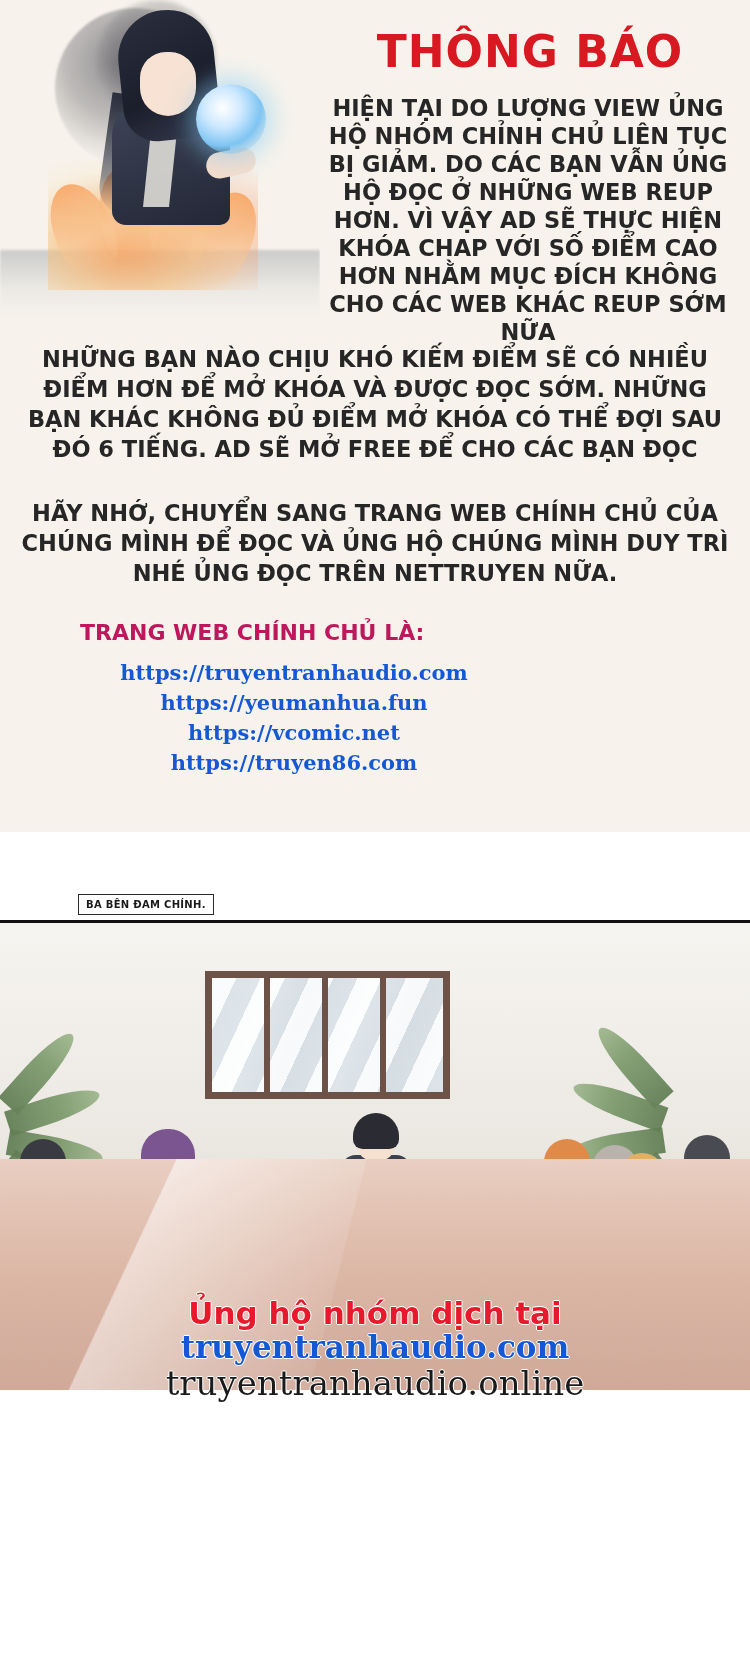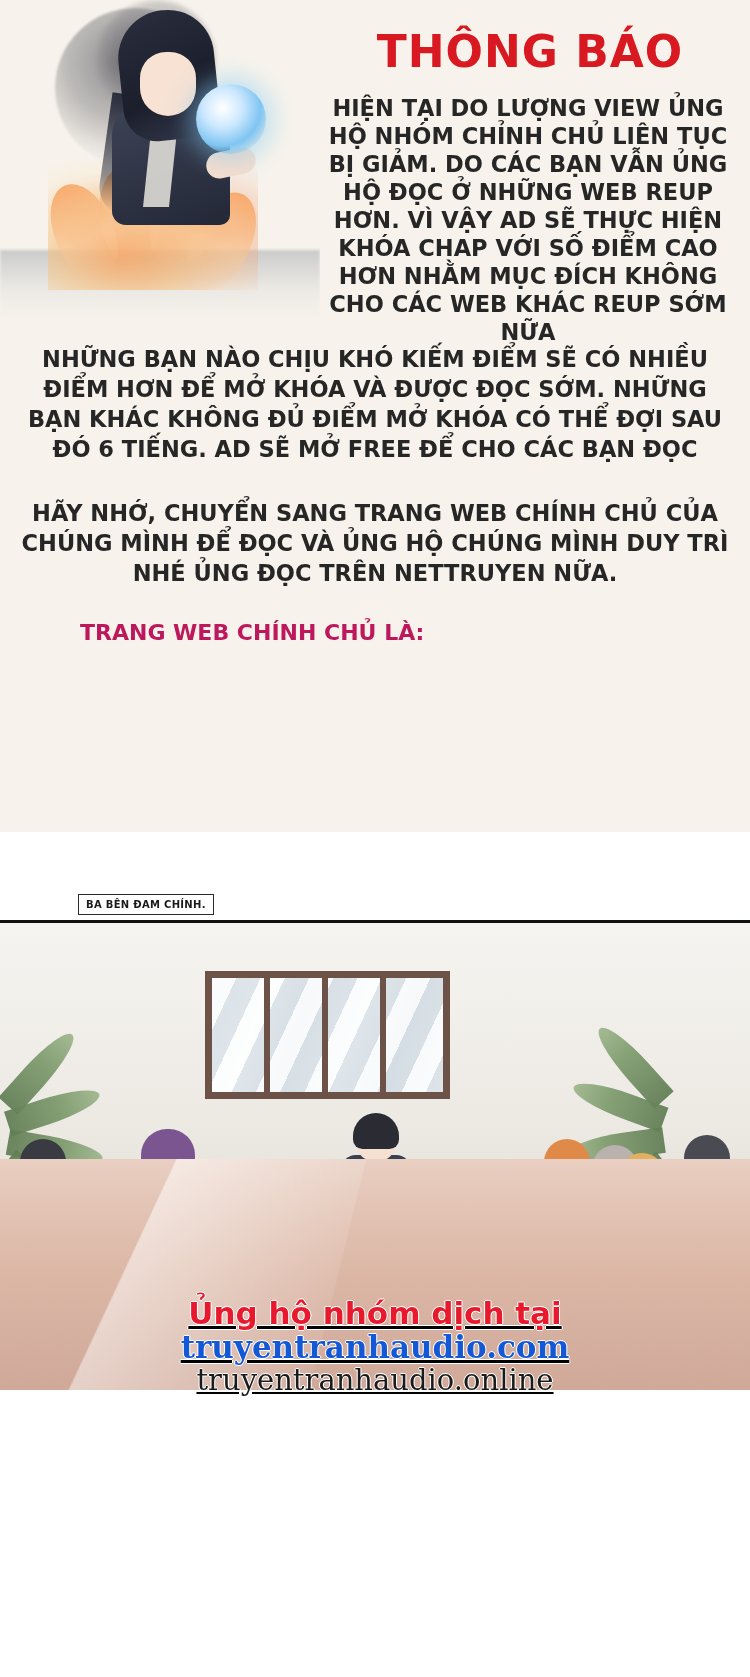--- a/index.html
+++ b/index.html
@@ -314,40 +314,39 @@
     border-radius: 16px 16px 4px 4px;
   }
 
   
   .credit {
     position: absolute;
     left: 0; top: 1295px;
     width: 750px;
     text-align: center;
     z-index: 8;
-    text-decoration: underline;
   }
   .credit .l1 {
     color: #e8192c;
     font-size: 31px;
     font-weight: bold;
     font-family: "DejaVu Sans", sans-serif;
     text-shadow: 0 1px 0 #fff, 1px 0 0 #fff, -1px 0 0 #fff, 0 -1px 0 #fff;
   }
   .credit .l2 {
     color: #1558d6;
     font-size: 31px;
     font-weight: bold;
     font-family: "DejaVu Serif", serif;
     text-shadow: 0 1px 0 #fff, 1px 0 0 #fff, -1px 0 0 #fff, 0 -1px 0 #fff;
     margin-top: -2px;
   }
   .credit .l3 {
     color: #1a1a1a;
-    font-size: 29px;
+    font-size: 34px;
     font-family: "DejaVu Serif", serif;
     text-shadow: 0 1px 0 #fff, 1px 0 0 #fff, -1px 0 0 #fff, 0 -1px 0 #fff;
     margin-top: -2px;
   }
   .footer-white {
     position: absolute;
     left: 0; top: 1390px; width: 750px; height: 287px;
     background: #ffffff;
   }
 </style>
@@ -374,20 +373,26 @@
     <div class="hand"></div>
     <div class="orb"></div>
   </div>
 
   <div class="headline">THÔNG BÁO</div>
   <div class="para1">HIỆN TẠI DO LƯỢNG VIEW ỦNG HỘ NHÓM CHỈNH CHỦ LIÊN TỤC BỊ GIẢM. DO CÁC BẠN VẪN ỦNG HỘ ĐỌC Ở NHỮNG WEB REUP HƠN. VÌ VẬY AD SẼ THỰC HIỆN KHÓA CHAP VỚI SỐ ĐIỂM CAO HƠN NHẰM MỤC ĐÍCH KHÔNG CHO CÁC WEB KHÁC REUP SỚM NỮA</div>
   <div class="para2">NHỮNG BẠN NÀO CHỊU KHÓ KIẾM ĐIỂM SẼ CÓ NHIỀU ĐIỂM HƠN ĐỂ MỞ KHÓA VÀ ĐƯỢC ĐỌC SỚM. NHỮNG BẠN KHÁC KHÔNG ĐỦ ĐIỂM MỞ KHÓA CÓ THỂ ĐỢI SAU ĐÓ 6 TIẾNG. AD SẼ MỞ FREE ĐỂ CHO CÁC BẠN ĐỌC</div>
   <div class="para3">HÃY NHỚ, CHUYỂN SANG TRANG WEB CHÍNH CHỦ CỦA CHÚNG MÌNH ĐỂ ĐỌC VÀ ỦNG HỘ CHÚNG MÌNH DUY TRÌ NHÉ ỦNG ĐỌC TRÊN NETTRUYEN NỮA.</div>
   <div class="site-label">TRANG WEB CHÍNH CHỦ LÀ:</div>
 
+  <div class="links">
+    <a href="#">https://truyentranhaudio.com</a>
+    <a href="#">https://yeumanhua.fun</a>
+    <a href="#">https://vcomic.net</a>
+    <a href="#">https://truyen86.com</a>
+  </div>
 </div>
 
 <div class="gap"></div>
 <div class="caption-box">BA BÊN ĐAM CHÍNH.</div>
 
 <div class="panel">
   <div class="wall-back"></div>
 
   <div class="window">
     <div class="blinds"></div>

